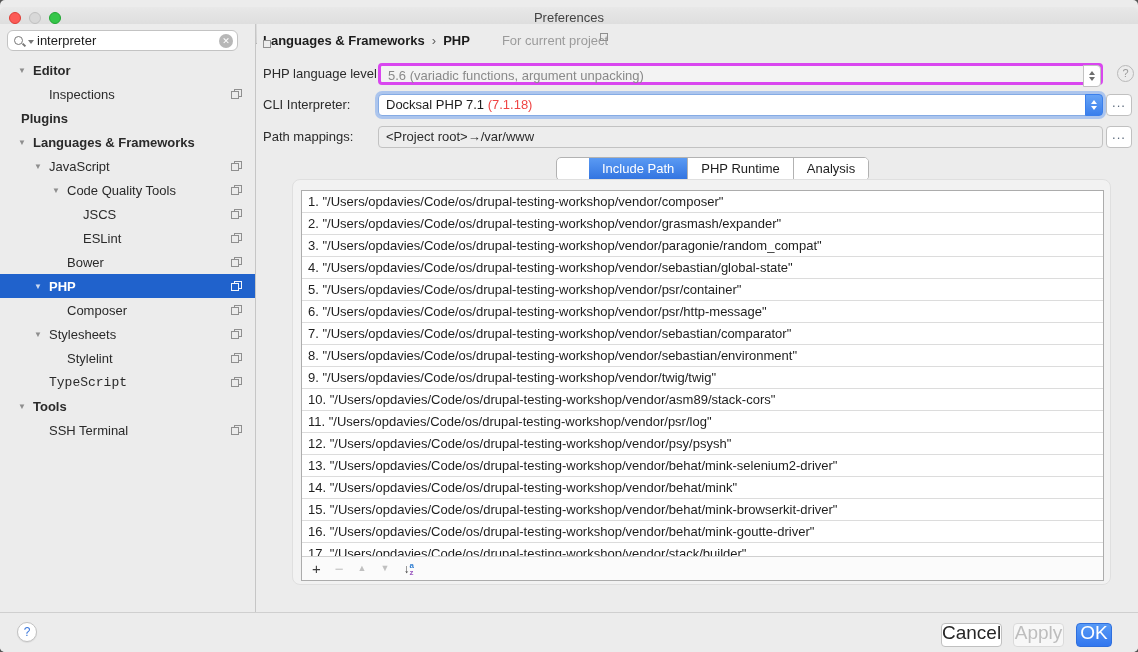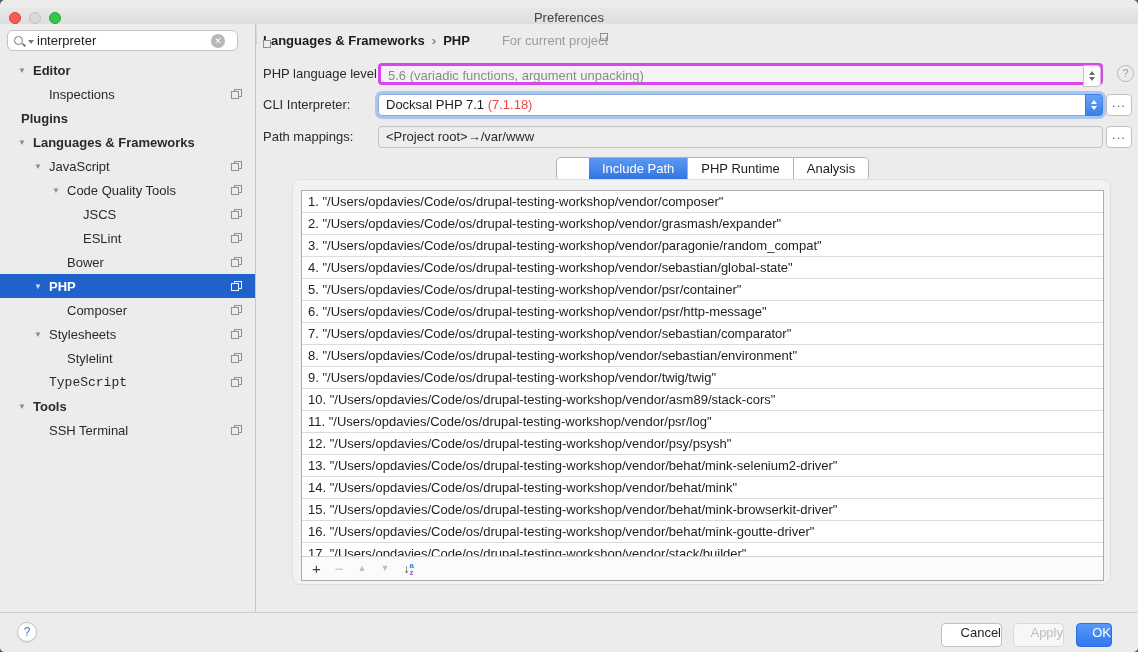--- a/index.html
+++ b/index.html
@@ -23,21 +23,21 @@
   .light.green { background:#35c649; border:1px solid #20a532; }
 
   
   .sidebar {
     position:absolute; top:24px; left:0; width:256px; bottom:40px;
     background:#ececec; border-right:1px solid #c6c6c6;
   }
   .search-field {
     position:absolute; top:6px; left:7px; width:231px; height:21px;
     background:#fff; border:1px solid #c3c3c3; border-radius:6px;
-    display:flex; align-items:center; padding:0 12px 0 5px;
+    display:flex; align-items:center; padding:0 4px 0 5px;
   }
   .mag { position:relative; width:15px; height:14px; flex:0 0 auto; }
   .mag::before { content:''; position:absolute; left:1px; top:2px; width:7px; height:7px;
     border:1.5px solid #777; border-radius:50%; }
   .mag::after { content:''; position:absolute; left:9px; top:10px; width:4px; height:2px;
     background:#777; transform:rotate(45deg); }
   .mag-caret { width:0; height:0; border-left:3px solid transparent; border-right:3px solid transparent;
     border-top:4px solid #777; margin:2px 3px 0 0; }
   .search-field input { flex:1; border:none; outline:none; font:13px "Liberation Sans",sans-serif; color:#1d1d1d; background:transparent; min-width:0; }
   .clear-btn { flex:0 0 auto; width:14px; height:14px; border-radius:50%; background:#b7b7b7;
@@ -109,22 +109,22 @@
   .tb-sort .s-arrow { font-size:12px; color:#3c3c3c; }
   .tb-sort .s-col { display:flex; flex-direction:column; font-size:8px; line-height:7px; font-weight:bold; }
   .tb-sort .s-a { color:#2f7dd0; }
   .tb-sort .s-z { color:#9b59c0; }
 
   
   .footer { position:absolute; left:0; right:0; bottom:0; height:40px;
     border-top:1px solid #cfcfcf; background:#ececec; }
   .footer .help-circle { left:17px; top:9px; width:20px; height:20px; background:#fff;
     border:1px solid #c2c2c2; color:#3b77db; font-size:12px; line-height:18px; box-shadow:0 1px 1px rgba(0,0,0,.08); }
-  .btn { position:absolute; top:10px; height:24px; border-radius:4px; font-size:13px;
-    line-height:18px; text-align:right; }
+  .btn { position:absolute; top:10px; height:24px; border-radius:4px; font-size:19px;
+    line-height:18px; text-align:center; }
   .btn.cancel { right:136px; width:61px; background:#fff; border:1px solid #c0c0c0; color:#262626; }
   .btn.apply  { right:74px;  width:51px; background:#f7f7f7; border:1px solid #dadada; color:#bdbdbd; }
   .btn.ok     { right:26px;  width:36px; background:linear-gradient(#579af6,#3277ef); border:1px solid #2f6fdd; color:#fff; }
 </style>
 </head>
 <body>
 
 <div class="window">
 
   <div class="titlebar">

